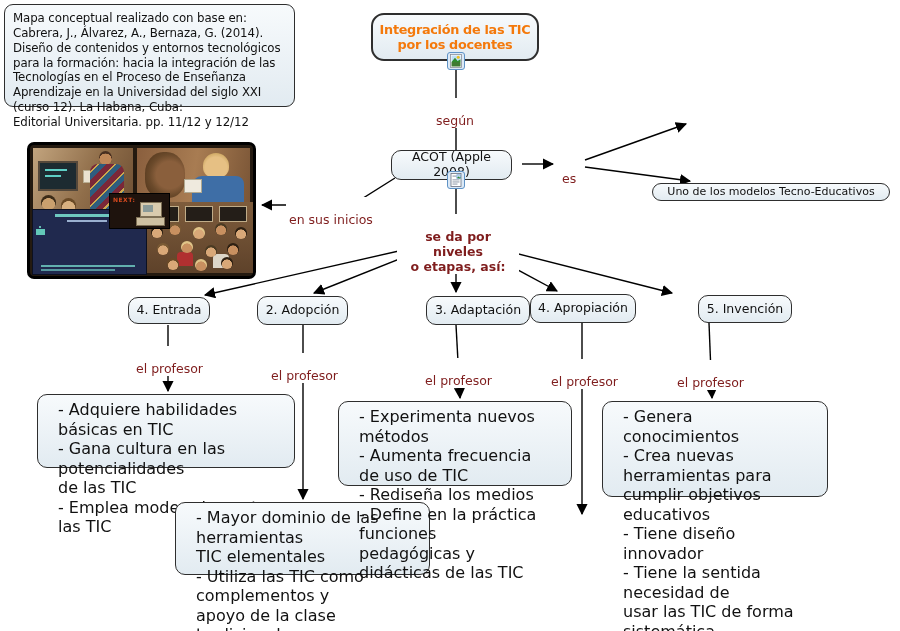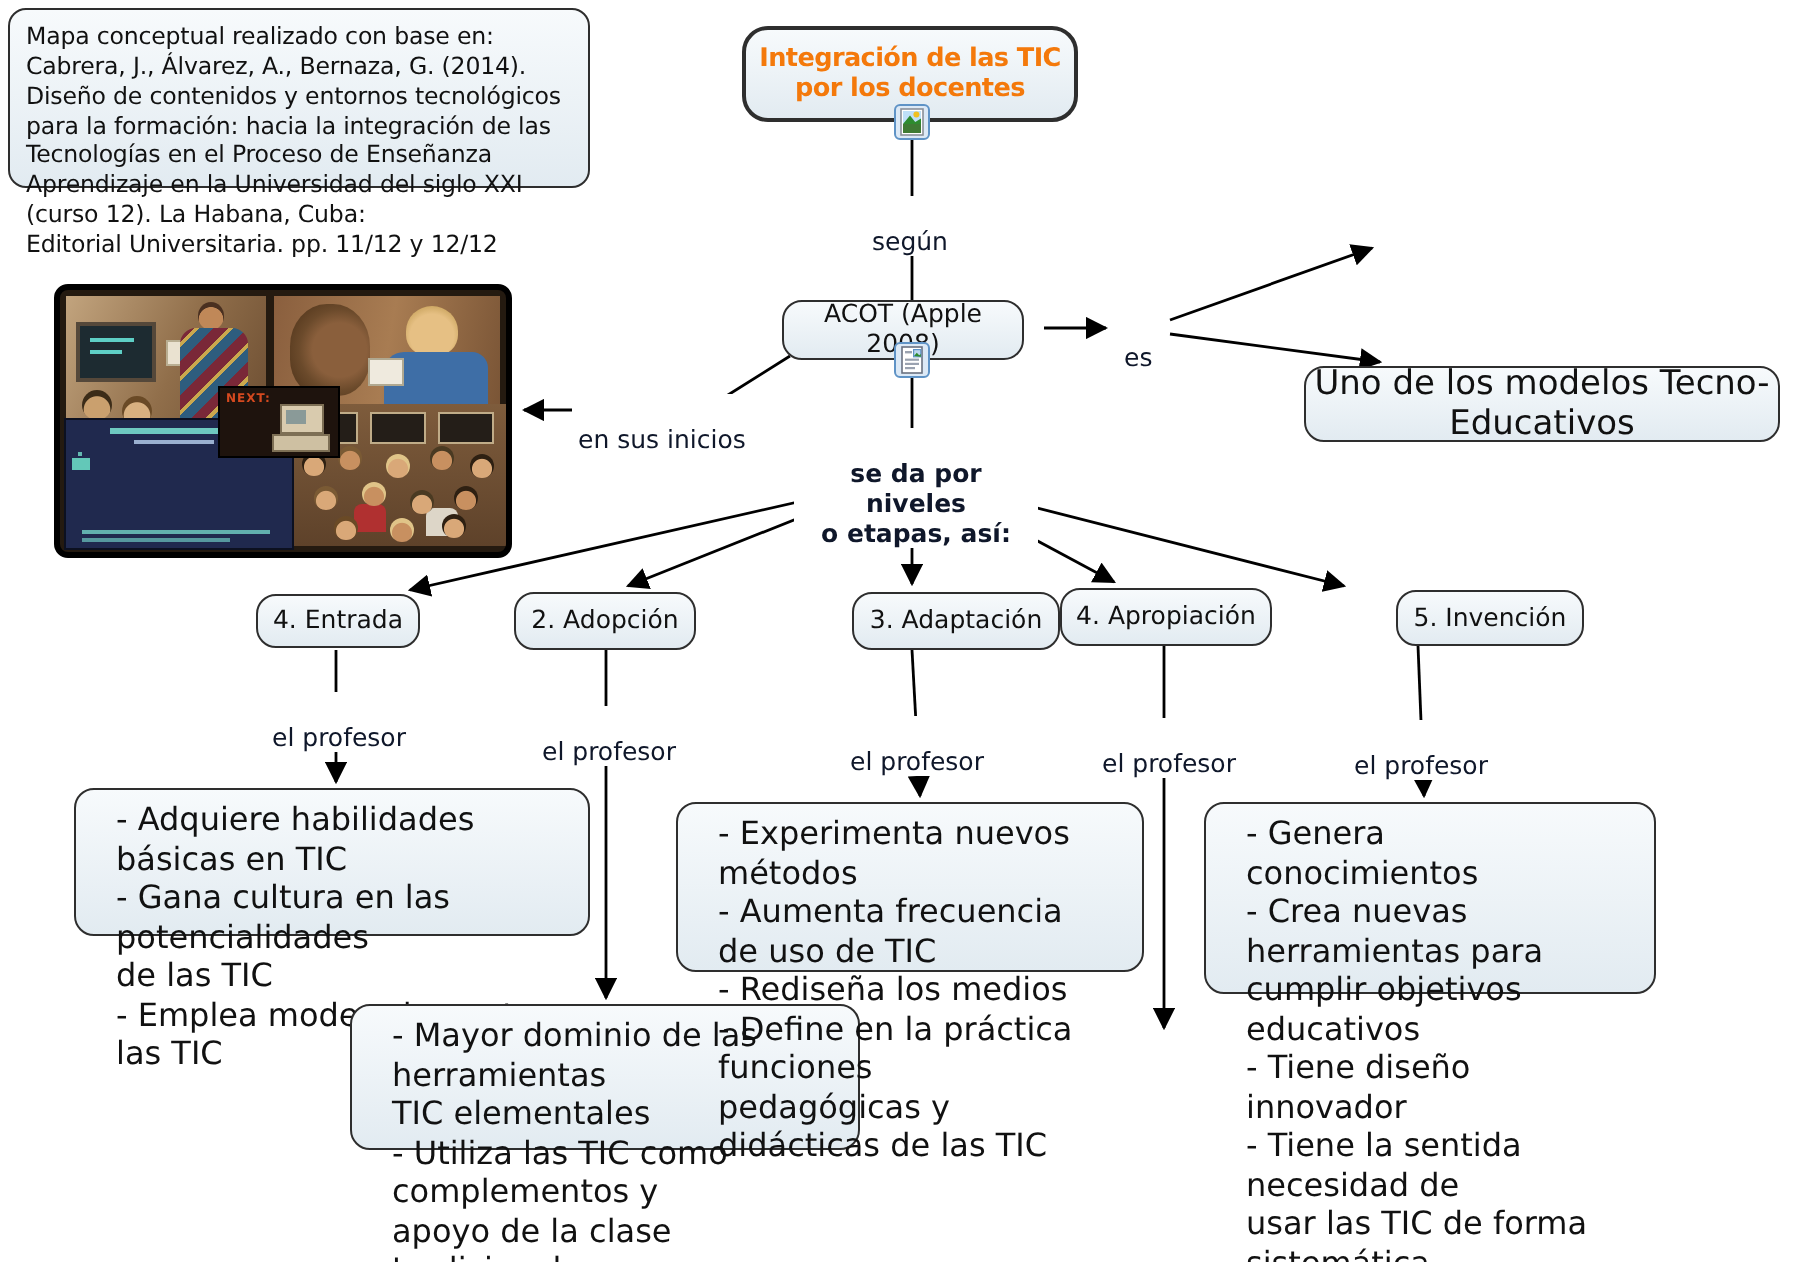--- a/index.html
+++ b/index.html
@@ -20,21 +20,21 @@
     font-size:12.5px;line-height:1.18;text-align:center;white-space:pre-line;
   }
   .concept.left{justify-content:flex-start;text-align:left;}
   .desc{font-size:16px;line-height:1.22;padding:5px 20px;align-items:flex-start;justify-content:flex-start;text-align:left;}
   #citation-box{border-radius:9px;font-size:11.8px;line-height:1.26;letter-spacing:-0.1px;padding:6px 8px;align-items:flex-start;justify-content:flex-start;text-align:left;}
   #title-box{border-radius:13px;border-width:2px;}
   #title-box .title-text{font-weight:bold;font-size:12.8px;letter-spacing:-0.3px;color:var(--title-text,#f4790b);}
 
   .link-label{
     position:absolute;background:#fff;padding:0 3px;
-    font-size:12.5px;line-height:1.2;color:#0f172a;white-space:pre-line;text-align:center;
+    font-size:12.5px;line-height:1.2;color:#7f1d1d;white-space:pre-line;text-align:center;
   }
 
   .res-icon{position:absolute;width:18px;height:18px;cursor:pointer;}
 
   
   #photo{
     position:absolute;left:27px;top:142px;width:229px;height:137px;box-sizing:border-box;
     background:#241a10;border:3px solid #000;border-radius:7px;overflow:hidden;
   }
   #photo *{position:absolute;}
@@ -116,21 +116,21 @@
     <line class="ln" x1="427" y1="248" x2="314" y2="293" marker-end="url(#arw)"></line>
     <line class="ln" x1="477" y1="248" x2="557" y2="291" marker-end="url(#arw)"></line>
     <line class="ln" x1="495" y1="248" x2="672" y2="293" marker-end="url(#arw)"></line>
     <line class="ln" x1="168" y1="325" x2="168" y2="391" marker-end="url(#arw)"></line>
     <line class="ln" x1="303" y1="325" x2="303" y2="499" marker-end="url(#arw)"></line>
     <line class="ln" x1="456" y1="325" x2="460" y2="398" marker-end="url(#arw)"></line>
     <line class="ln" x1="582" y1="323" x2="582" y2="514" marker-end="url(#arw)"></line>
     <line class="ln" x1="709" y1="323" x2="712" y2="398" marker-end="url(#arw)"></line>
   </svg>
 
-  <div id="citation-box" class="concept" style="left:4px;top:4px;width:291px;height:90px;">
+  <div id="citation-box" class="concept" style="left:4px;top:4px;width:291px;height:103px;">
     <span>Mapa conceptual realizado con base en:
 Cabrera, J., Álvarez, A., Bernaza, G. (2014).
 Diseño de contenidos y entornos tecnológicos
 para la formación: hacia la integración de las
 Tecnologías en el Proceso de Enseñanza
 Aprendizaje en la Universidad del siglo XXI
 (curso 12). La Habana, Cuba:
 Editorial Universitaria. pp. 11/12 y 12/12</span>
   </div>
 
@@ -164,21 +164,21 @@
     <path d="M10 7 L11.4 5.4 L12.6 6.6 L13.4 6 L13.4 7.4 Z" fill="#2e8b2e"></path>
     <rect x="5.5" y="8.3" width="7" height="1.1" fill="#9aa2b0"></rect>
     <rect x="5.5" y="10.4" width="7" height="1.1" fill="#9aa2b0"></rect>
     <rect x="5.5" y="12.5" width="5" height="1.1" fill="#9aa2b0"></rect>
   </svg>
 
   <div class="link-label" style="left:559px;top:156px;">
     <span>es</span>
   </div>
 
-  <div class="concept" style="left:652px;top:183px;width:238px;height:38px;font-size:17px;">
+  <div class="concept" style="left:652px;top:183px;width:238px;height:18px;font-size:11px;">
     <span>Uno de los modelos Tecno-Educativos</span>
   </div>
 
   <div class="link-label" style="left:286px;top:197px;">
     <span>en sus inicios</span>
   </div>
 
   <div class="link-label" style="left:397px;top:214px;width:116px;font-weight:bold;">
     <span>se da por niveles
 o etapas, así:</span>

